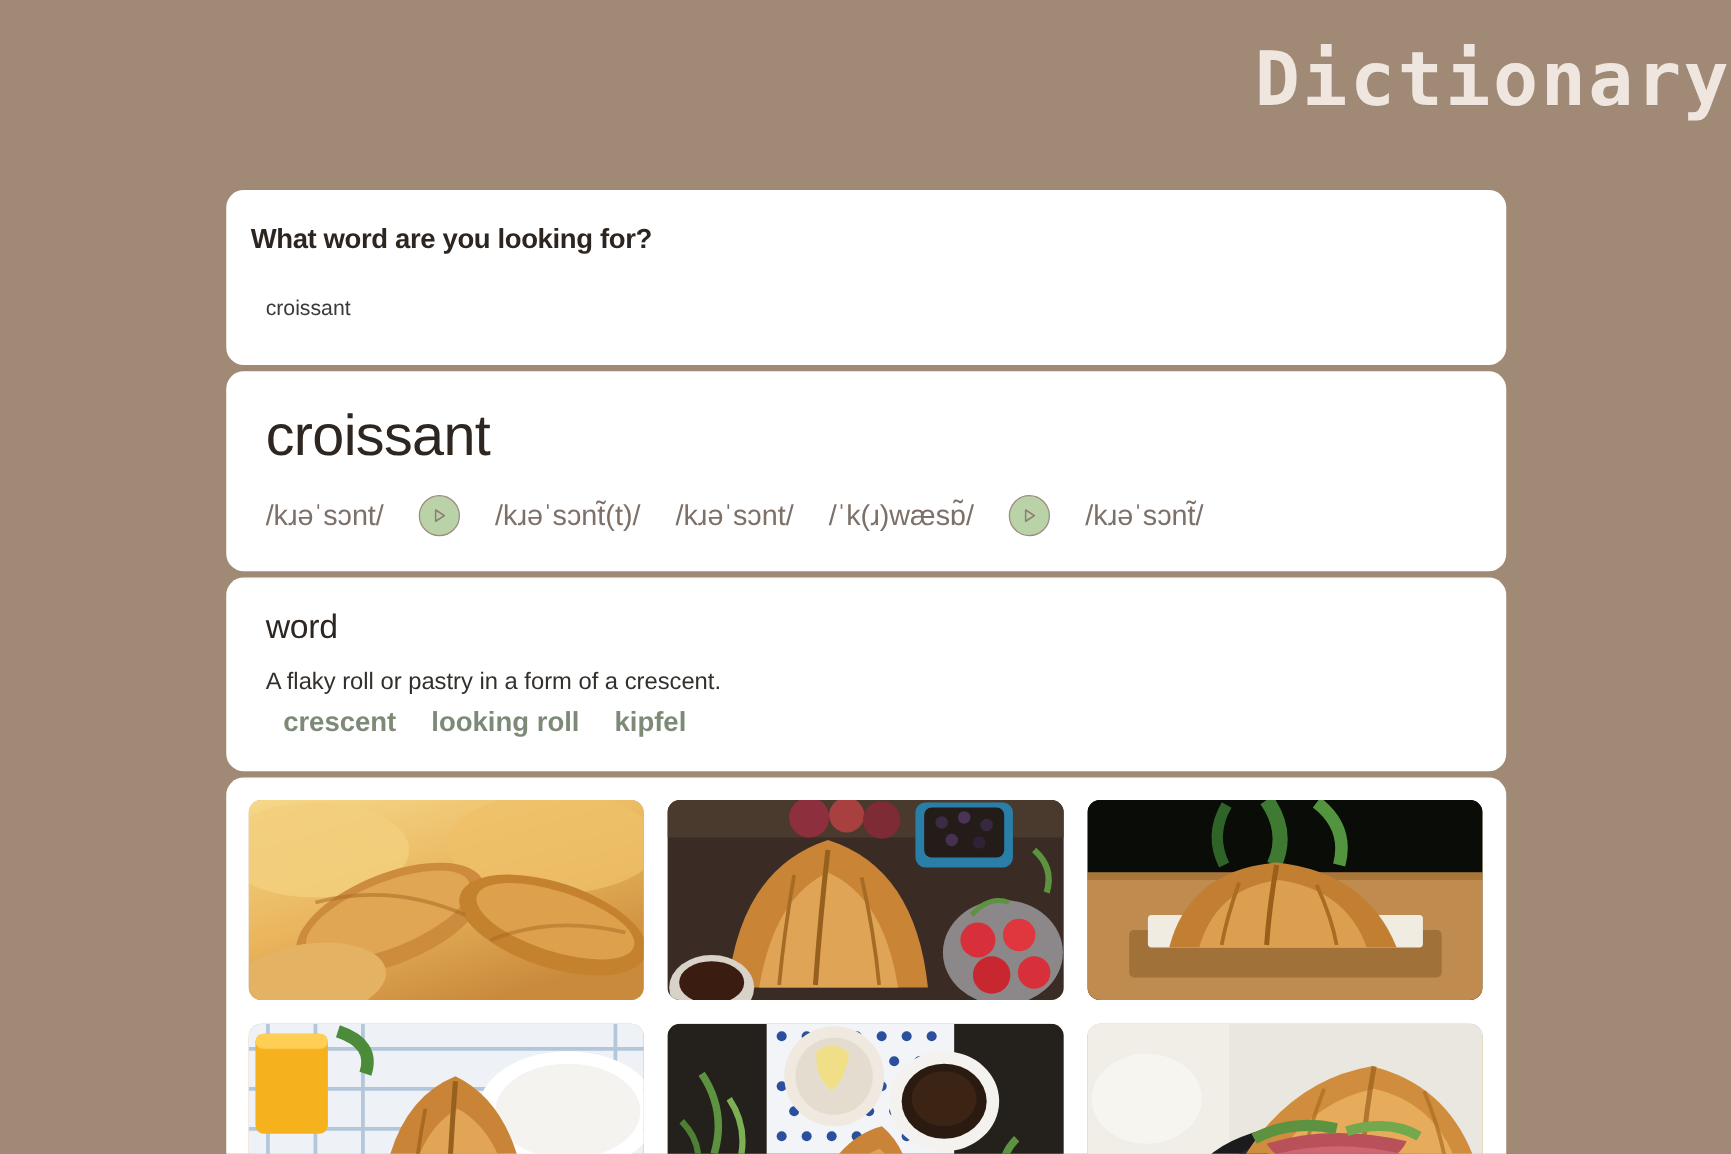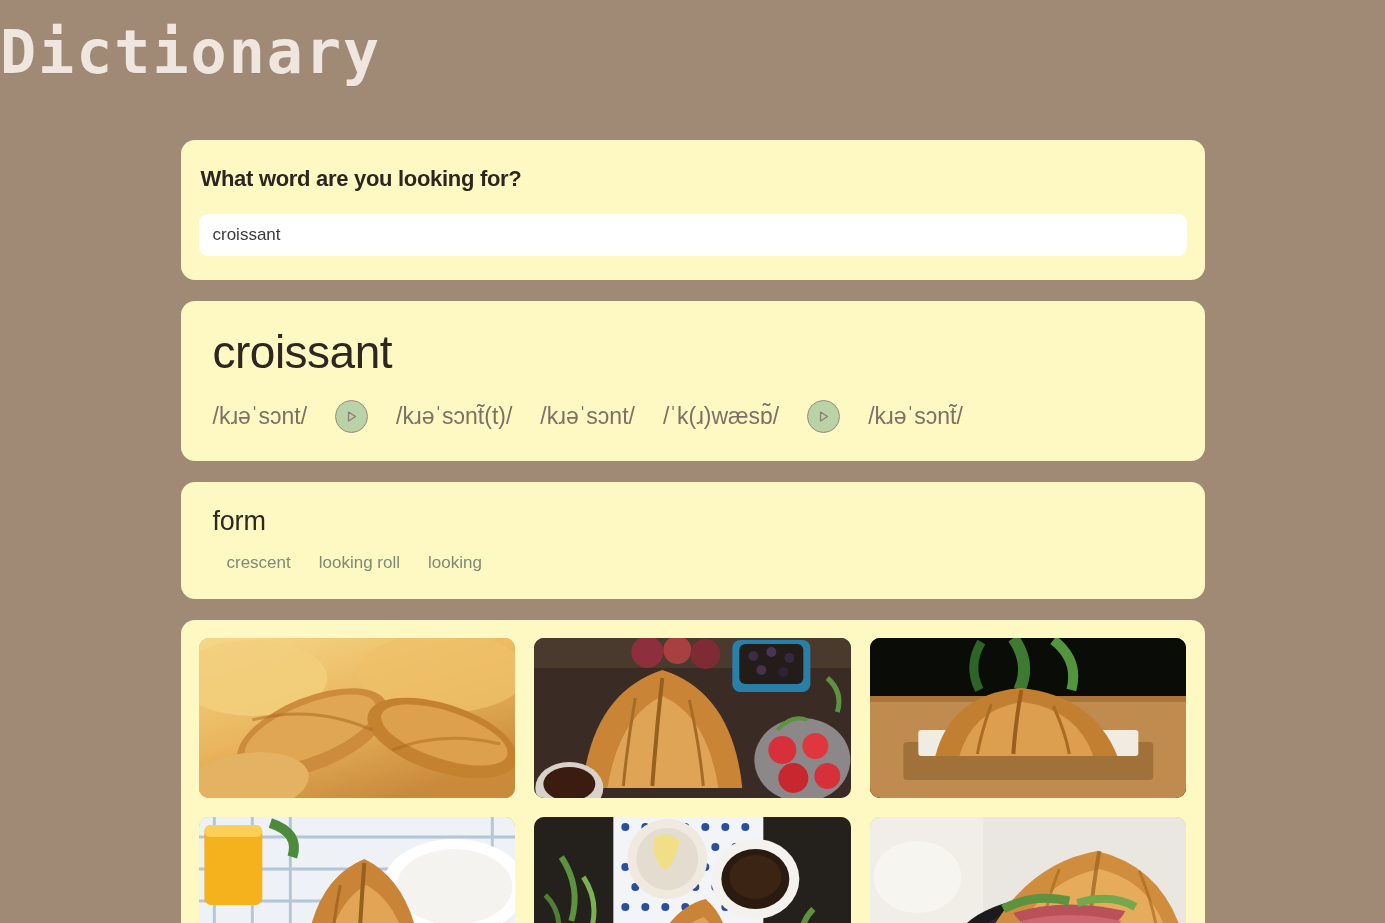--- a/index.html
+++ b/index.html
@@ -17,37 +17,37 @@
   }
 
   .page {
     width: 1385px;
     min-height: 923px;
     position: relative;
   }
 
   
   .app-title {
-    text-align: left;
+    text-align: right;
     color: #efe6e0;
     font-family: "DejaVu Sans Mono", "Liberation Mono", monospace;
     font-size: 60px;
     font-weight: 700;
     letter-spacing: 2px;
-    padding-top: 16px;
+    padding-top: 28px;
     padding-bottom: 10px;
     line-height: 1.2;
     text-shadow: 0 1px 0 rgba(0,0,0,0.04);
   }
 
   
   .card {
     width: 1024px;
-    margin: 0 auto 21px auto;
-    background: #fef9c3;
+    margin: 0 auto 5px auto;
+    background: #ffffff;
     border-radius: 14px;
   }
 
   
   .search-card {
     margin-top: 42px;
     padding: 26px 18px 24px 18px;
   }
 
   .search-label {
@@ -144,22 +144,22 @@
   }
 
   .synonyms {
     display: flex;
     gap: 28px;
     padding-left: 14px;
   }
 
   .synonym {
     color: #7d8a77;
-    font-size: 17px;
-    font-weight: 400;
+    font-size: 22px;
+    font-weight: 700;
     cursor: pointer;
   }
 
   
   .gallery-card {
     margin-top: 5px;
     padding: 18px;
     border-radius: 14px 14px 0 0;
     margin-bottom: 0;
   }
@@ -217,25 +217,26 @@
             <path d="M4.5 3 L11.5 7.5 L4.5 12 Z" fill="none" stroke="#8b7d6f" stroke-width="1.2" stroke-linejoin="round"></path>
           </svg>
         </span>
       </button>
 
       <span class="pron-text">/kɹəˈsɔnt̃/</span>
     </div>
   </section>
 
   <section class="card def-card">
-    <div class="pos-label">form</div>
+    <div class="pos-label">word</div>
+    <div class="def-text">A flaky roll or pastry in a form of a crescent.</div>
     <div class="synonyms">
       <span class="synonym">crescent</span>
       <span class="synonym">looking roll</span>
-      <span class="synonym">looking</span>
+      <span class="synonym">kipfel</span>
     </div>
   </section>
 
   <section class="card gallery-card">
     <div class="gallery-grid">
 
       <div class="gallery-cell">
         <svg viewBox="0 0 330 160" preserveAspectRatio="xMidYMid slice" aria-hidden="true">
           <defs>
             <linearGradient id="g1" x1="0" y1="0" x2="0.6" y2="1">

